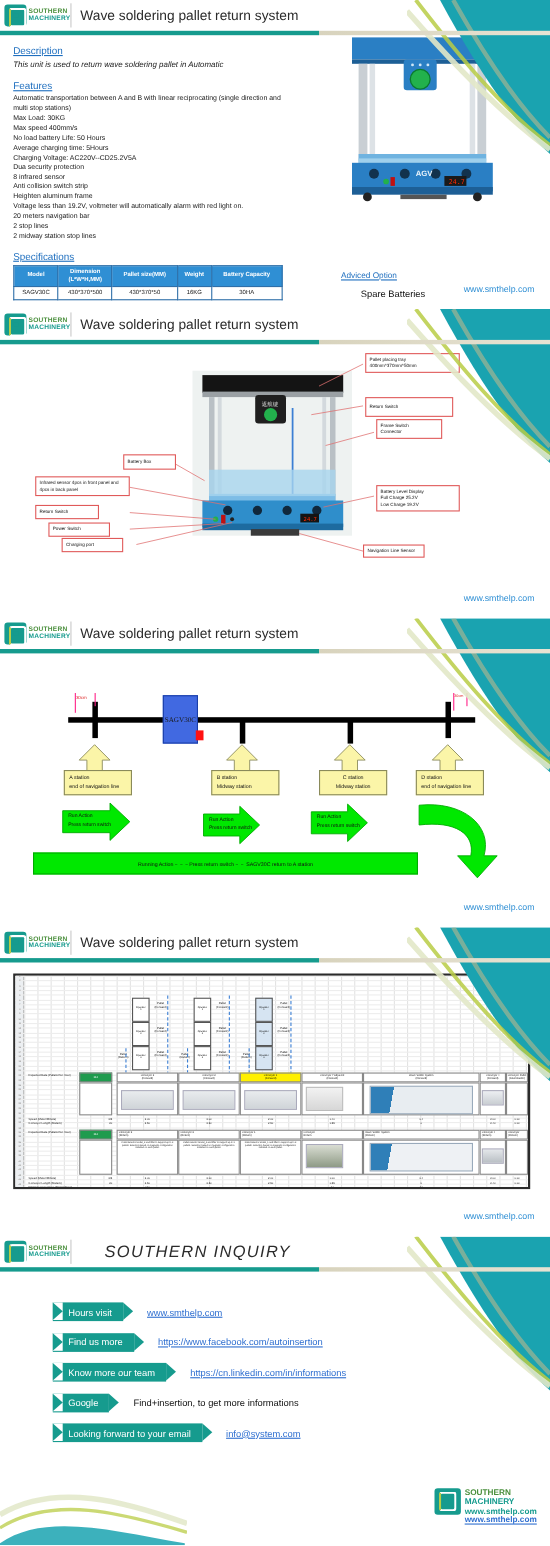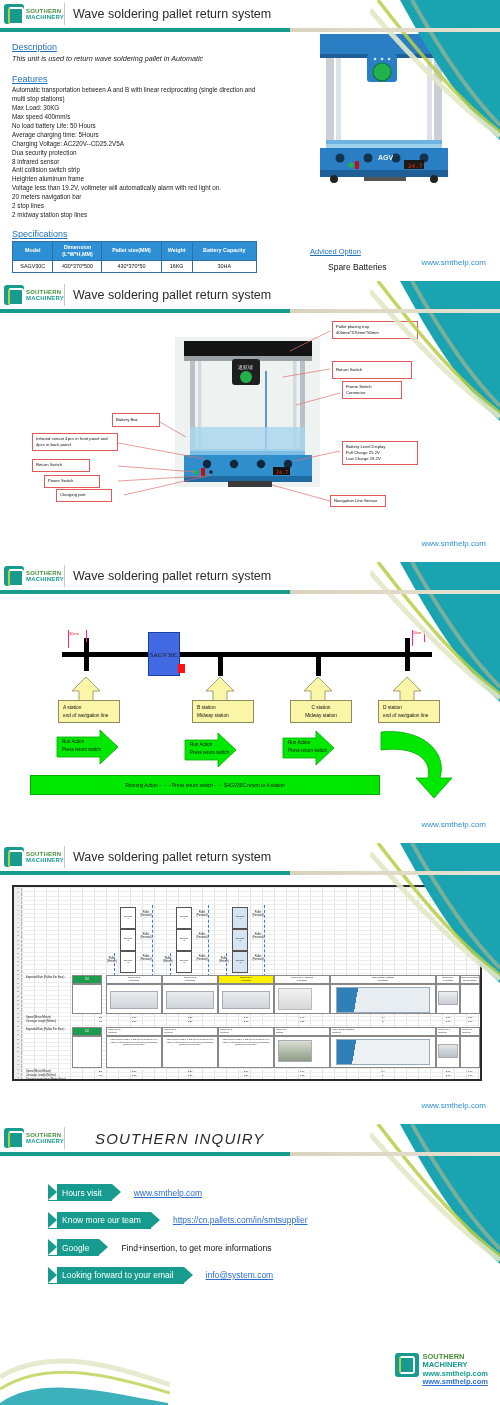--- a/index.html
+++ b/index.html
@@ -759,22 +759,26 @@
     <div class="hdr-title inquiry">SOUTHERN INQUIRY</div>
   </div>
   <div class="hdr-bar"></div>
 
   <div class="inq-list" id="inq-list">
       <div class="inq-row">
         <div class="chev">Hours visit</div>
         <div class="inq-val"><span class="ulink">www.smthelp.com</span></div>
       </div>
       <div class="inq-row">
+        <div class="chev">Find us more</div>
+        <div class="inq-val"><span class="ulink">https://www.facebook.com/autoinsertion</span></div>
+      </div>
+      <div class="inq-row">
         <div class="chev">Know more our team</div>
-        <div class="inq-val"><span class="ulink">https://cn.pallets.com/in/smtsupplier</span></div>
+        <div class="inq-val"><span class="ulink">https://cn.linkedin.com/in/informations</span></div>
       </div>
       <div class="inq-row">
         <div class="chev">Google</div>
         <div class="inq-val plain">Find+insertion, to get more informations</div>
       </div>
       <div class="inq-row">
         <div class="chev">Looking forward to your email</div>
         <div class="inq-val"><span class="ulink">info@system.com</span></div>
       </div>
     </div>

